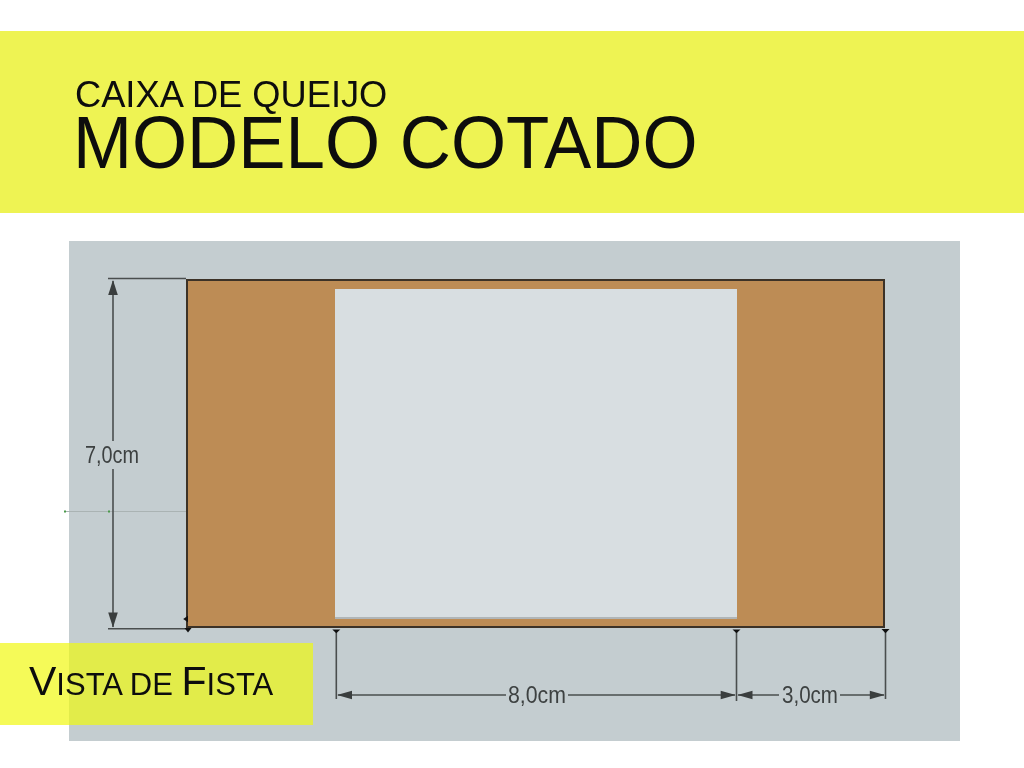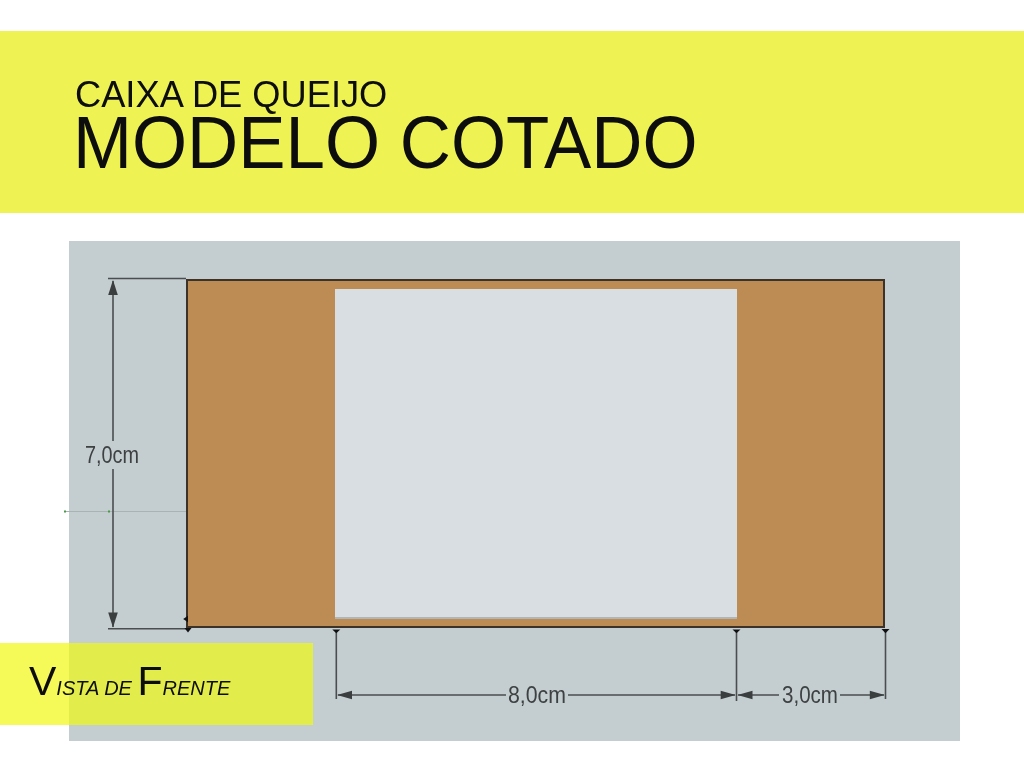--- a/index.html
+++ b/index.html
@@ -11,21 +11,21 @@
   #t2{left:72.5px;top:99px;font-size:75px;color:#0d0d0d;transform:scaleX(0.9446);transform-origin:0 0;}
   #panel{left:69px;top:241px;width:891px;height:500px;background:#c4cdd0;}
   #box{left:186px;top:279px;width:699px;height:349px;background:#bd8c55;
        border:2px solid #3c3227;box-sizing:border-box;}
   #inner{left:335px;top:289px;width:402px;height:330px;background:#d8dee1;
          border-bottom:2px solid #b0b5b7;box-sizing:border-box;}
   #vista1{left:0;top:643px;width:69px;height:82px;background:#f5fa58;}
   #vista2{left:69px;top:643px;width:244px;height:82px;background:#e2ec4a;}
   #vtext{left:29px;top:661px;color:#0d0d0d;
          font-size:41px;line-height:1;white-space:nowrap;}
-  .sc{font-size:20px;font-style:italic;}
+  .sc{font-size:31px;}
   svg{position:absolute;left:0;top:0;}
   .dim{fill:#3d4141;font-size:23px;font-family:"Liberation Sans",sans-serif;}
 </style>
 </head>
 <body>
 <div class="abs" id="banner"></div>
 <div class="abs" id="t1">CAIXA DE QUEIJO</div>
 <div class="abs" id="t2">MODELO COTADO</div>
 <div class="abs" id="panel"></div>
 <div class="abs" id="box"></div>
@@ -60,13 +60,13 @@
   <text class="dim" x="810" y="703" text-anchor="middle" textLength="56" lengthAdjust="spacingAndGlyphs">3,0cm</text>
 
   <polygon points="332.3,629.5 340.3,629.5 336.3,633.3" fill="#111"></polygon>
   <polygon points="732.5,629.5 740.5,629.5 736.5,633.3" fill="#111"></polygon>
   <polygon points="881.5,629 889.5,629 885.5,633.3" fill="#111"></polygon>
   <polygon points="183.2,619 188,615.8 188,622.2" fill="#111"></polygon>
   <polygon points="184.5,628 191.5,628 188,632.5" fill="#111"></polygon>
 </svg>
 <div class="abs" id="vista1"></div>
 <div class="abs" id="vista2"></div>
-<div class="abs" id="vtext">V<span class="sc">ISTA DE </span>F<span class="sc">RENTE</span></div>
+<div class="abs" id="vtext">V<span class="sc">ISTA DE </span>F<span class="sc">ISTA</span></div>
 
 </body></html>

